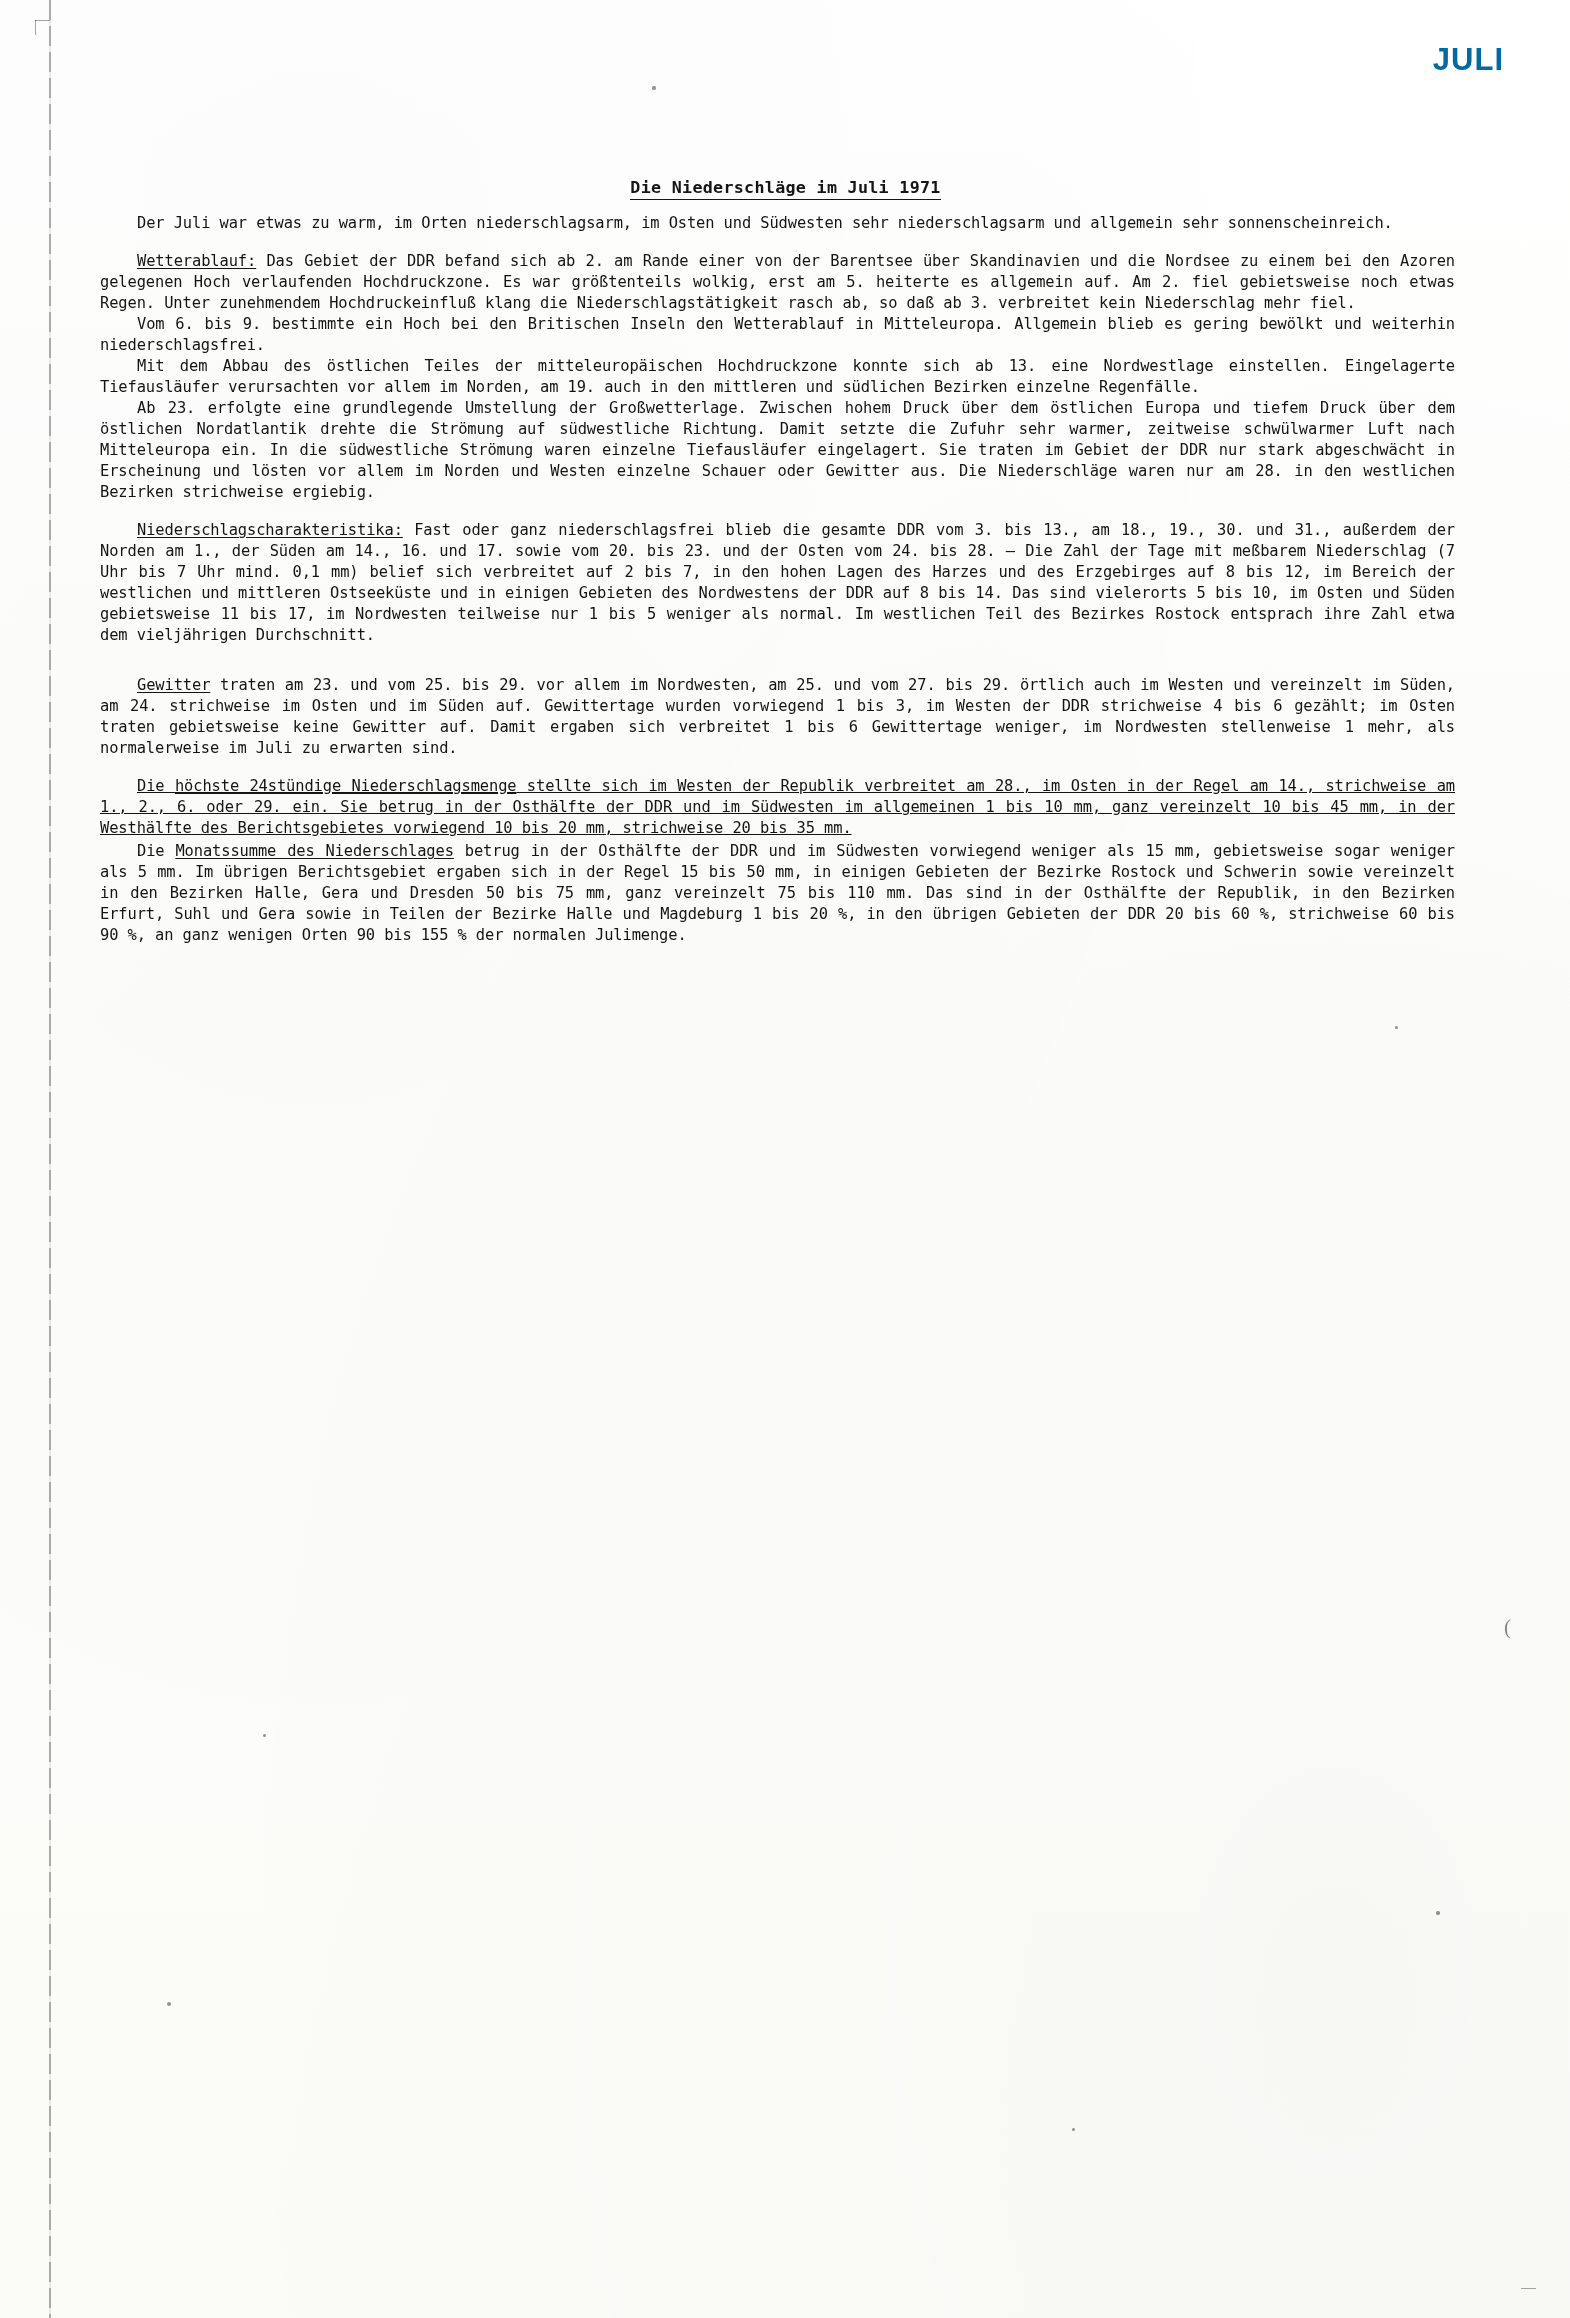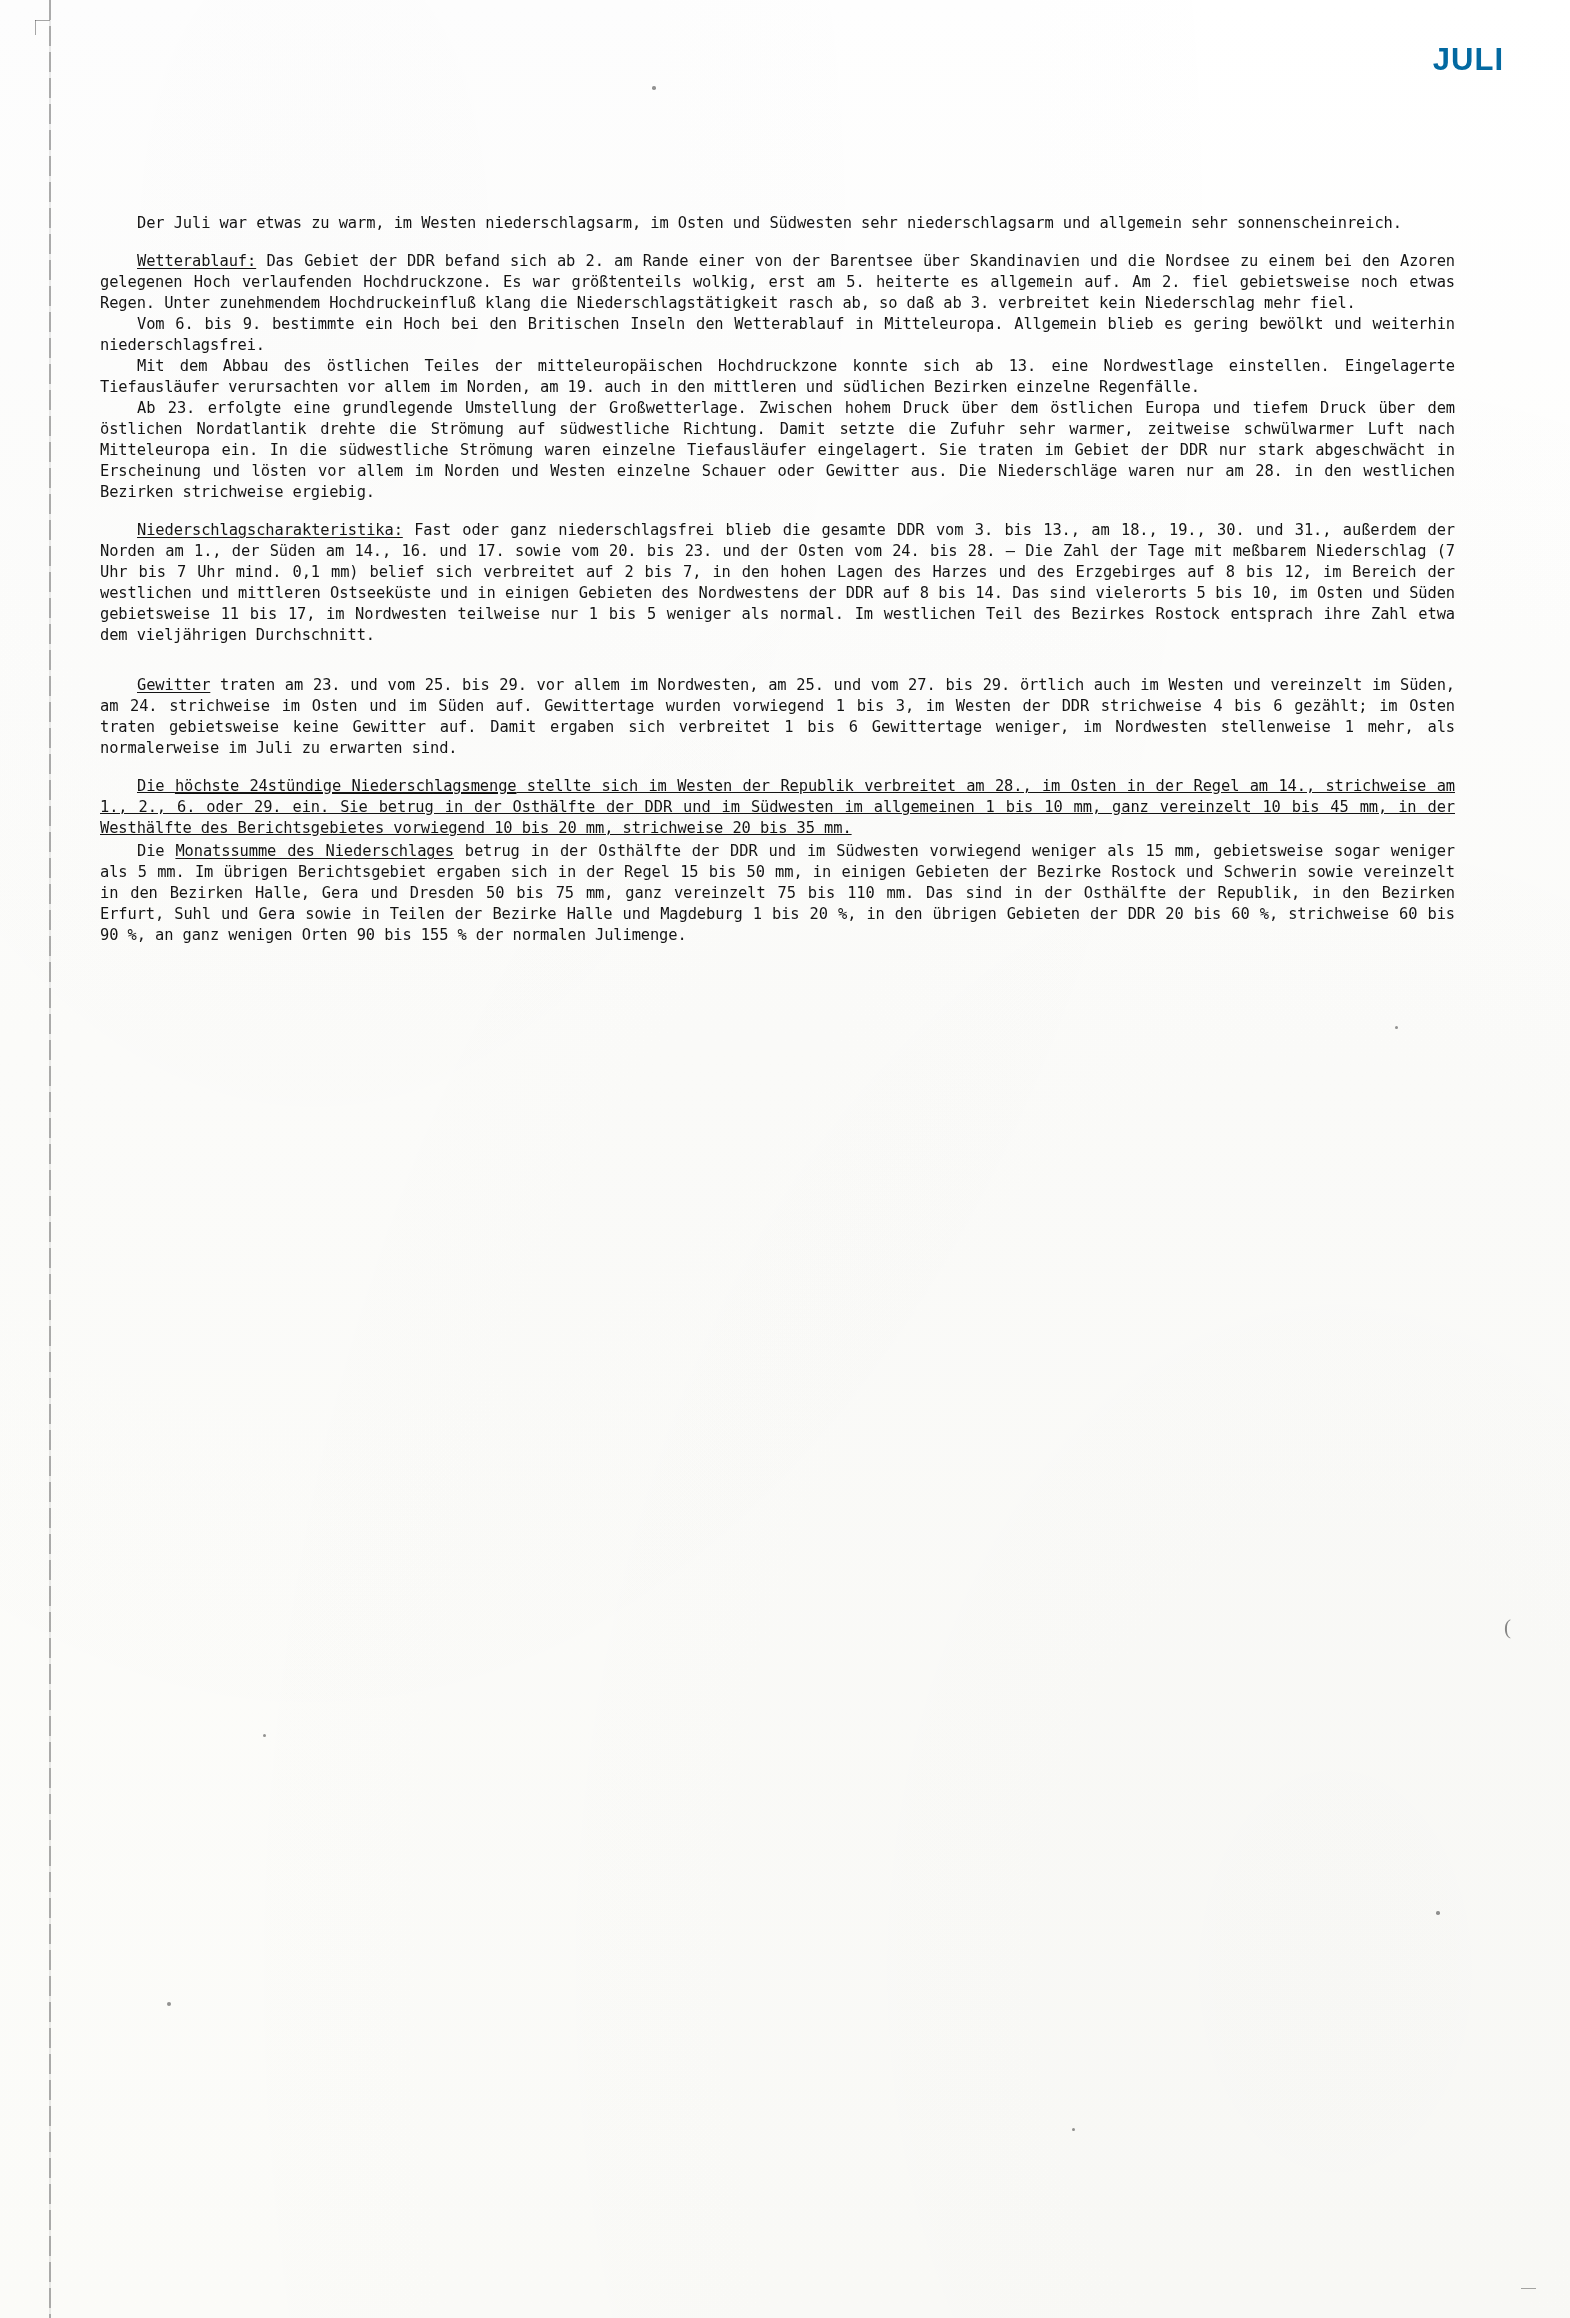--- a/index.html
+++ b/index.html
@@ -132,25 +132,28 @@
   <div class="stray" style="left:652px; top:86px; width:3.5px; height:3.5px;"></div>
   <div class="stray" style="left:1395px; top:1026px; width:3px; height:3px;"></div>
   <div class="stray" style="left:167px; top:2002px; width:4px; height:4px;"></div>
   <div class="stray" style="left:1436px; top:1911px; width:3.5px; height:3.5px;"></div>
   <div class="stray" style="left:1072px; top:2128px; width:3px; height:3px;"></div>
   <div class="stray" style="left:263px; top:1734px; width:3px; height:3px;"></div>
   <div class="hook" style="left:1504px; top:1615px;">(</div>
 
   <div class="month-label">JULI</div>
 
+  <div class="doc-title">
+    <span>Die Niederschläge im Juli 1971</span>
+  </div>
 
   <div class="content">
 
     <p class="para">
-      <span class="indent-inline" style="display:block; text-indent:37px;">Der Juli war etwas zu warm, im Westen niederschlagsarm, im Osten und Südwesten sehr niederschlagsarm und allgemein sehr sonnenscheinreich.</span>
+      <span class="indent-inline" style="display:block; text-indent:37px;">Der Juli war etwas zu warm, im Orten niederschlagsarm, im Osten und Südwesten sehr niederschlagsarm und allgemein sehr sonnenscheinreich.</span>
     </p>
 
     <div class="block-group">
       <p class="para" style="text-indent:37px;">
         <span class="u">Wetterablauf:</span><span> Das Gebiet der DDR befand sich ab 2. am Rande einer von der Barentsee über Skandinavien und die Nordsee zu einem bei den Azoren gelegenen Hoch verlaufenden Hochdruckzone. Es war größtenteils wolkig, erst am 5. heiterte es allgemein auf. Am 2. fiel gebietsweise noch etwas Regen. Unter zunehmendem Hochdruckeinfluß klang die Niederschlagstätigkeit rasch ab, so daß ab 3. verbreitet kein Niederschlag mehr fiel.</span>
       </p>
       <p class="para indent">Vom 6. bis 9. bestimmte ein Hoch bei den Britischen Inseln den Wetterablauf in Mitteleuropa. Allgemein blieb es gering bewölkt und weiterhin niederschlagsfrei.</p>
       <p class="para indent">Mit dem Abbau des östlichen Teiles der mitteleuropäischen Hochdruckzone konnte sich ab 13. eine Nordwestlage einstellen. Eingelagerte Tiefausläufer verursachten vor allem im Norden, am 19. auch in den mittleren und südlichen Bezirken einzelne Regenfälle.</p>
       <p class="para indent">Ab 23. erfolgte eine grundlegende Umstellung der Großwetterlage. Zwischen hohem Druck über dem östlichen Europa und tiefem Druck über dem östlichen Nordatlantik drehte die Strömung auf südwestliche Richtung. Damit setzte die Zufuhr sehr warmer, zeitweise schwülwarmer Luft nach Mitteleuropa ein. In die südwestliche Strömung waren einzelne Tiefausläufer eingelagert. Sie traten im Gebiet der DDR nur stark abgeschwächt in Erscheinung und lösten vor allem im Norden und Westen einzelne Schauer oder Gewitter aus. Die Niederschläge waren nur am 28. in den westlichen Bezirken strichweise ergiebig.</p>
     </div>

